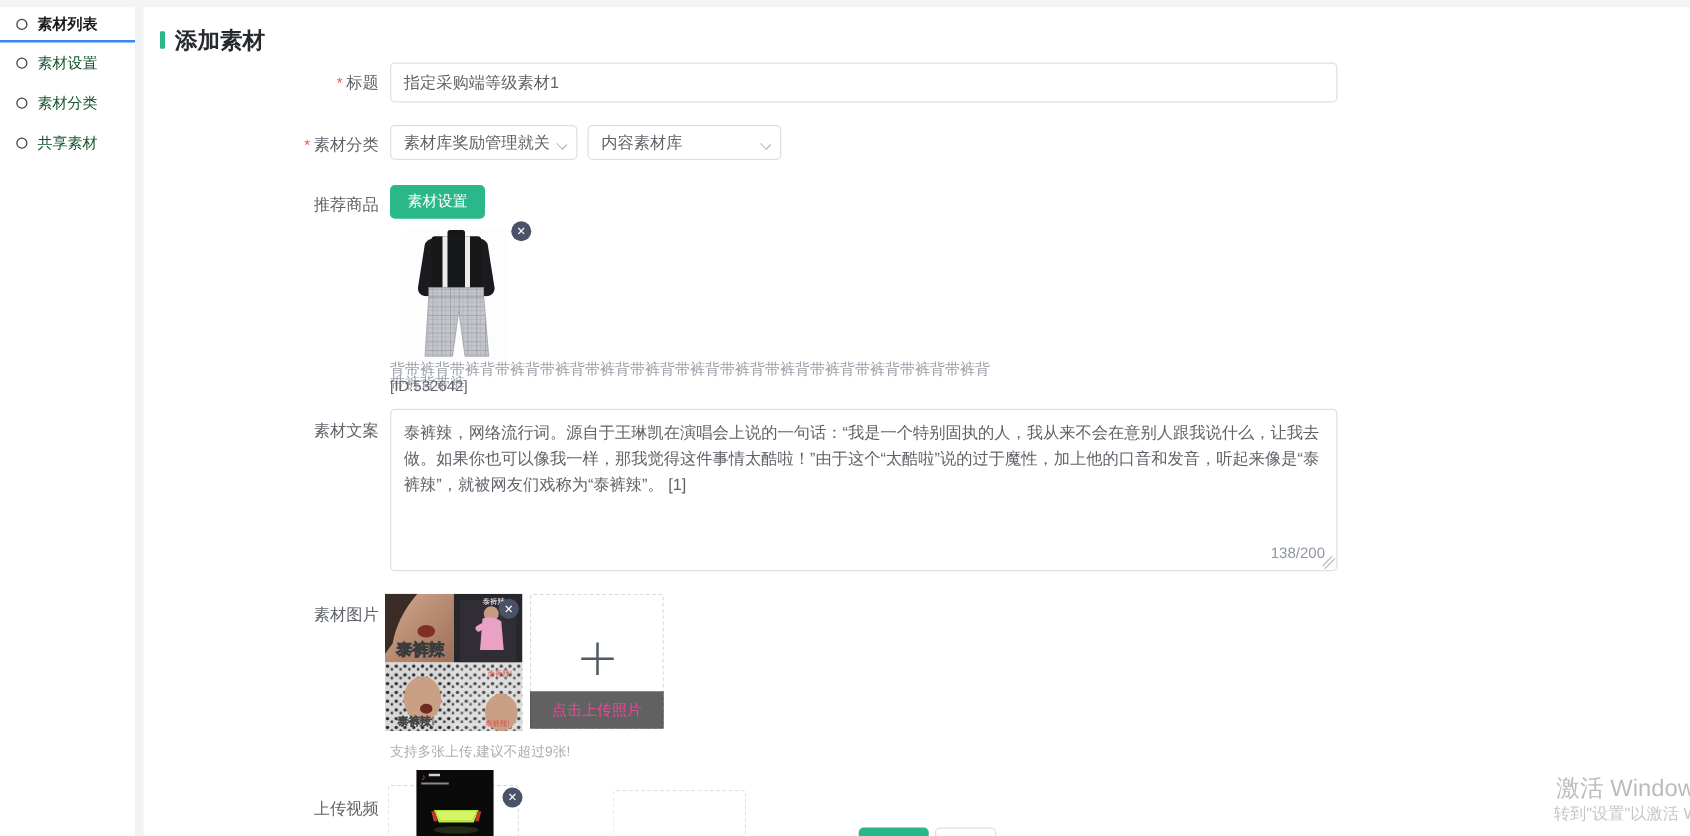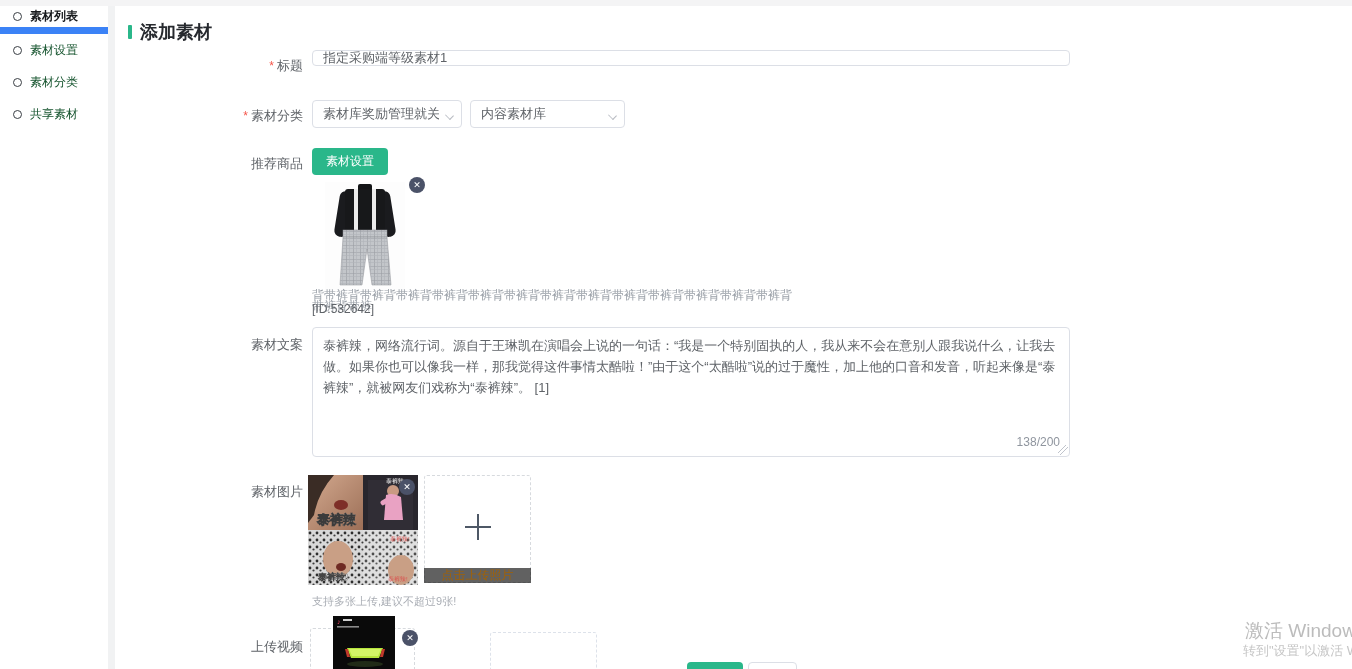--- a/index.html
+++ b/index.html
@@ -9,33 +9,33 @@
     background:#fff; font-family:"Liberation Sans", sans-serif; color:#303133;
   }
   .topstrip { position:absolute; left:0; top:0; width:100%; height:6px; background:#f4f4f5; }
 
   
   .sidebar { position:absolute; left:0; top:6px; width:108px; bottom:0; background:#fff; }
   .gutter  { position:absolute; left:108px; top:6px; width:7px; bottom:0; background:#f1f2f3; }
   .side-item { height:32px; display:flex; align-items:center; gap:8px; padding-left:13px;
                font-size:12px; color:#14532d; cursor:pointer; }
   .side-item .dot { width:9px; height:9px; border:1.5px solid #3a3f45; border-radius:50%; flex:0 0 auto; }
-  .side-item.active { color:#17191c; font-weight:bold; height:28px; border-bottom:7px solid #3b82f6; }
+  .side-item.active { color:#17191c; font-weight:bold; height:28px; border-bottom:2px solid #3b82f6; }
 
   
   .main { position:absolute; left:115px; top:6px; right:0; bottom:0; background:#fff; overflow:visible; }
 
   .page-title { position:absolute; left:13px; top:14px; display:flex; align-items:center; gap:8px; }
   .page-title .bar { width:4px; height:14px; background:#2ab78a; border-radius:1px; }
   .page-title .txt { font-size:18px; font-weight:bold; color:#26292e; }
 
   .flabel { position:absolute; width:110px; text-align:right; font-size:13px; color:#5f6368; }
   .req { color:#f5554a; margin-right:3px; font-size:12px; }
 
-  .tinput { position:absolute; left:197px; top:44px; width:758px; height:16px;
+  .tinput { position:absolute; left:197px; top:44px; width:758px; height:32px;
             border:1px solid #dcdfe6; border-radius:4px; padding:0 10px;
             font-size:13px; color:#5f6368; font-family:inherit; background:#fff; outline:none; }
 
   .selectbox { position:absolute; top:94px; height:28px; border:1px solid #dcdfe6; border-radius:4px;
                background:#fff; display:flex; align-items:center; padding:0 22px 0 10px;
                font-size:13px; color:#5f6368; cursor:pointer; }
   .selectbox .val { overflow:hidden; white-space:nowrap; }
   .chev { position:absolute; right:8px; top:11px; width:7px; height:7px; }
   .chev::before { content:""; position:absolute; left:0; top:0; width:6px; height:6px;
                   border-right:1.2px solid #b6bac1; border-bottom:1.2px solid #b6bac1;
@@ -60,22 +60,22 @@
   .ta-handle { position:absolute; right:2px; bottom:2px; width:10px; height:10px; cursor:nwse-resize;
                background:
                  linear-gradient(135deg, transparent 0 5px, #c0c4cc 5px 6px, transparent 6px 8px, #c0c4cc 8px 9px, transparent 9px); }
 
   .collage { position:absolute; left:193px; top:469px; width:110px; height:110px; cursor:pointer; }
   .upload-box { position:absolute; left:309px; top:469px; width:107px; height:108px;
                 border:1px dashed #d7dade; border-radius:3px; background:#fff; cursor:pointer; }
   .plus { position:absolute; left:50%; top:38px; transform:translateX(-50%); width:26px; height:26px; }
   .plus::before { content:""; position:absolute; left:12px; top:0; width:2px; height:26px; background:#4e5866; }
   .plus::after  { content:""; position:absolute; left:0; top:12px; width:26px; height:2px; background:#4e5866; }
-  .upload-bar { position:absolute; left:-1px; right:-1px; bottom:-1px; height:15px;
-                background:rgba(0,0,0,0.62); color:#a16207; font-size:12px;
+  .upload-bar { position:absolute; left:-1px; right:-1px; bottom:-1px; height:30px;
+                background:rgba(0,0,0,0.62); color:#ec4899; font-size:12px;
                 display:flex; align-items:center; justify-content:center; }
   .img-hint { position:absolute; left:197px; top:588px; font-size:11px; color:#a9adb4; }
 
   .video-box1 { position:absolute; left:195px; top:622px; width:105px; height:60px;
                 border:1px dashed #d7dade; border-radius:3px; background:#fff; }
   .video-thumb { position:absolute; left:218px; top:610px; width:62px; height:59px; cursor:pointer; }
   .video-box2 { position:absolute; left:375px; top:626px; width:107px; height:56px;
                 border:1px dashed #dde2ea; border-radius:3px; background:#fff; }
 
   .btn-submit { position:absolute; left:572px; top:656px; width:56px; height:14px;

